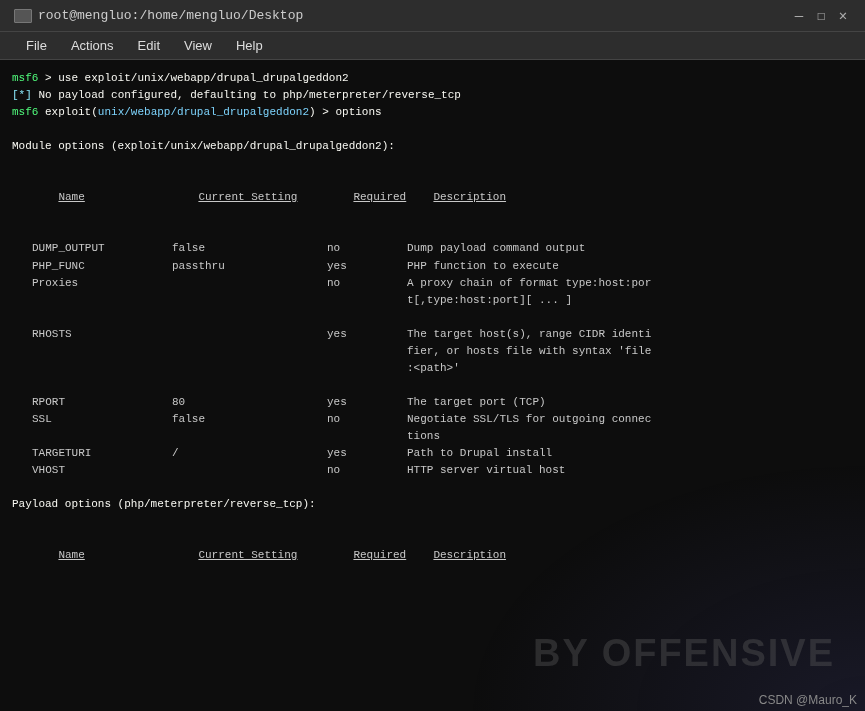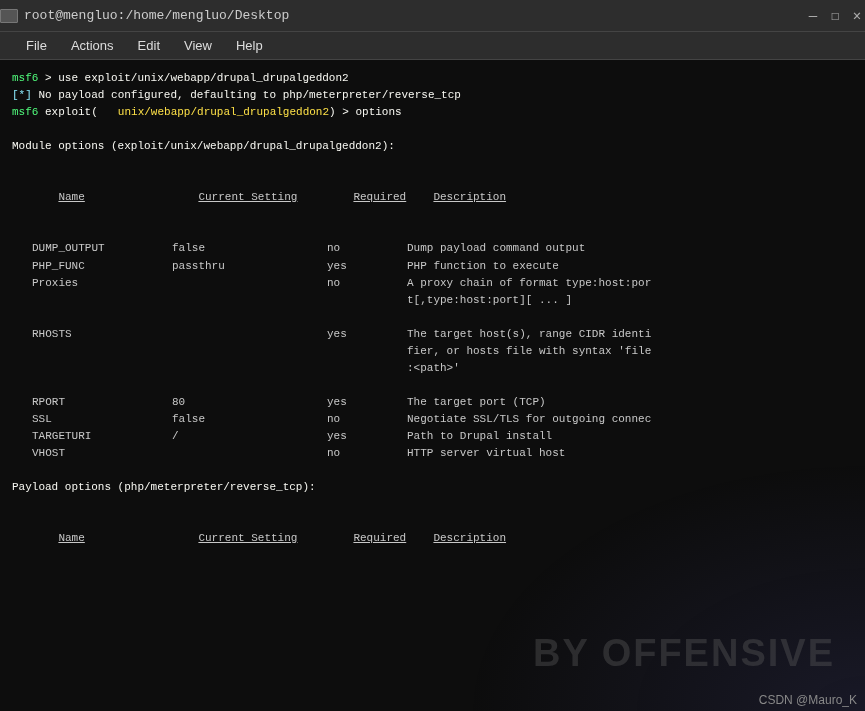--- a/index.html
+++ b/index.html
@@ -12,21 +12,21 @@
       overflow: hidden;
     }
 
     
     .title-bar {
       background: #2d2d2d;
       height: 32px;
       display: flex;
       align-items: center;
       justify-content: space-between;
-      padding: 0 0;
+      padding: 0 14px;
       border-bottom: 1px solid #444;
     }
     .title-bar-left {
       display: flex;
       align-items: center;
       gap: 6px;
     }
     .title-bar-icon {
       width: 18px;
       height: 14px;
@@ -77,21 +77,21 @@
       height: calc(711px - 32px - 28px);
       overflow-y: auto;
       font-size: 11px;
       line-height: 1.55;
     }
 
     .line { white-space: pre; }
 
     .green { color: #50fa7b; }
     .cyan { color: #8be9fd; }
-    .red { color: #fde047; margin-left: 20px; }
+    .red { color: #7dd3fc; }
     .white { color: #f8f8f2; }
 
     
     .watermark {
       position: fixed;
       bottom: 36px;
       right: 30px;
       color: rgba(100, 100, 100, 0.35);
       font-family: sans-serif;
       font-size: 38px;
@@ -176,20 +176,21 @@
 
   <div class="line" style="margin-left:20px;"><span style="display:inline-block;width:140px;">RHOSTS</span><span style="display:inline-block;width:155px;"></span><span style="display:inline-block;width:80px;">yes</span><span>The target host(s), range CIDR identi</span></div>
   <div class="line" style="margin-left:20px;"><span style="display:inline-block;width:375px;"></span><span>fier, or hosts file with syntax 'file</span></div>
   <div class="line" style="margin-left:20px;"><span style="display:inline-block;width:375px;"></span><span>:&lt;path&gt;'</span></div>
 
   <div class="line">&nbsp;</div>
 
   <div class="line" style="margin-left:20px;"><span style="display:inline-block;width:140px;">RPORT</span><span style="display:inline-block;width:155px;">80</span><span style="display:inline-block;width:80px;">yes</span><span>The target port (TCP)</span></div>
 
   <div class="line" style="margin-left:20px;"><span style="display:inline-block;width:140px;">SSL</span><span style="display:inline-block;width:155px;">false</span><span style="display:inline-block;width:80px;">no</span><span>Negotiate SSL/TLS for outgoing connec</span></div>
+  <div class="line" style="margin-left:20px;"><span style="display:inline-block;width:375px;"></span><span>tions</span></div>
 
   <div class="line" style="margin-left:20px;"><span style="display:inline-block;width:140px;">TARGETURI</span><span style="display:inline-block;width:155px;">/</span><span style="display:inline-block;width:80px;">yes</span><span>Path to Drupal install</span></div>
 
   <div class="line" style="margin-left:20px;"><span style="display:inline-block;width:140px;">VHOST</span><span style="display:inline-block;width:155px;"></span><span style="display:inline-block;width:80px;">no</span><span>HTTP server virtual host</span></div>
 
   <div class="line">&nbsp;</div>
 
   <div class="line"><span class="white">Payload options (php/meterpreter/reverse_tcp):</span></div>
 
   <div class="line">&nbsp;</div>

